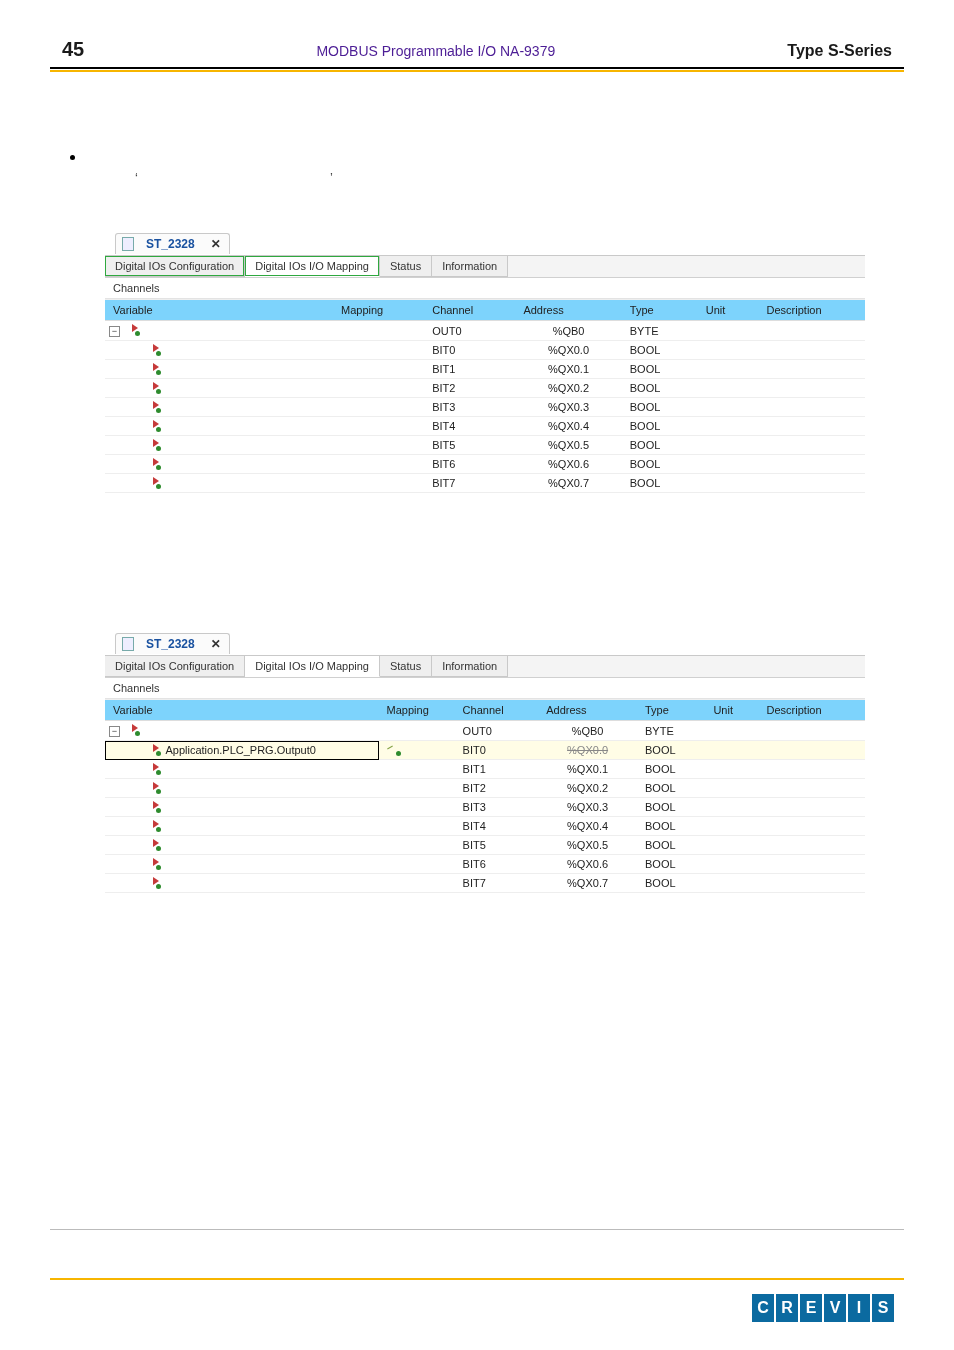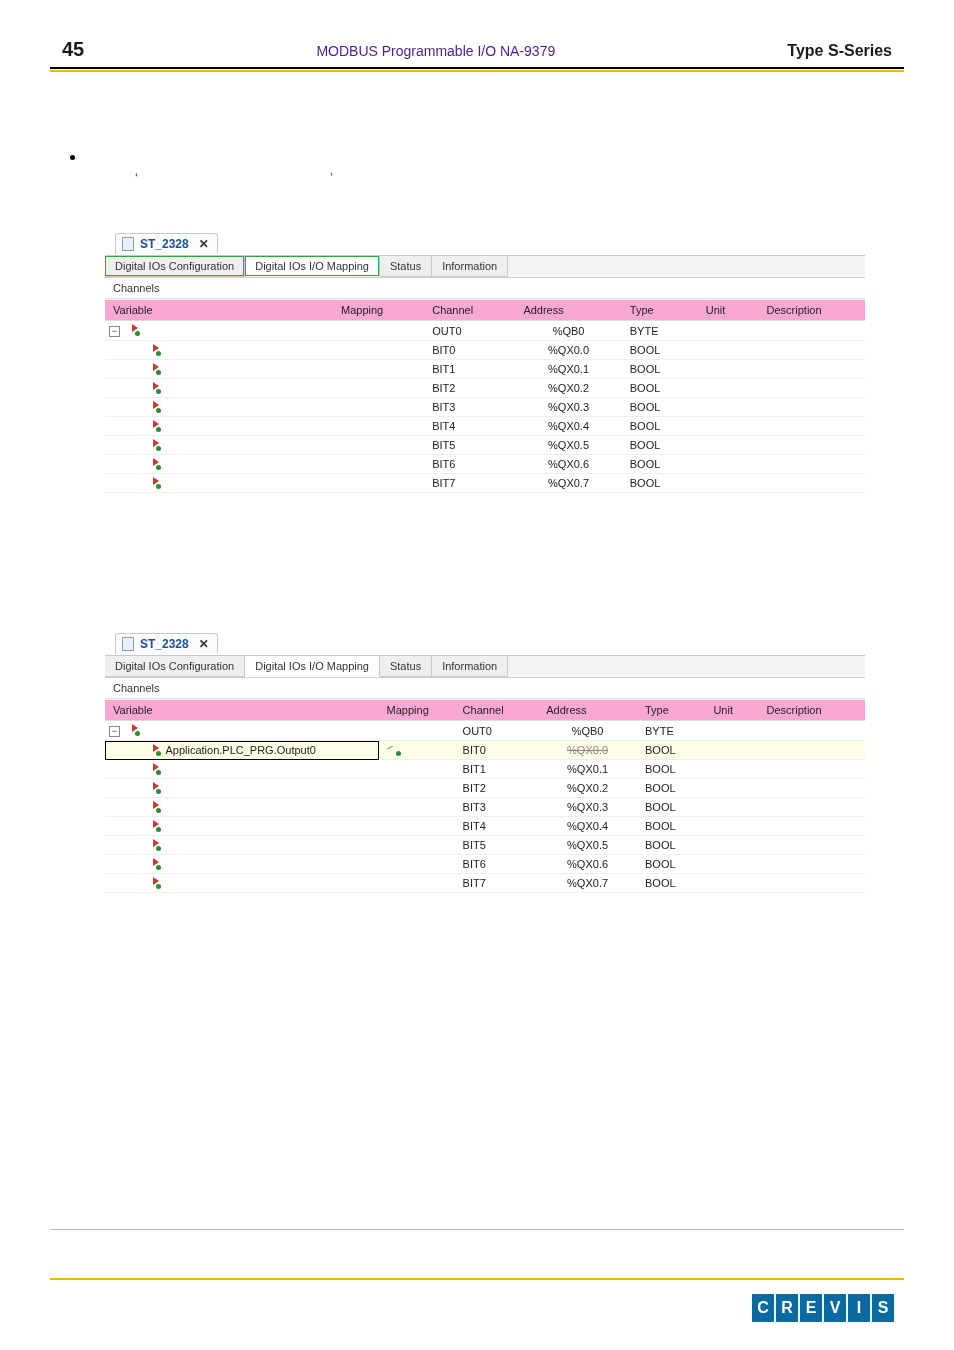--- a/index.html
+++ b/index.html
@@ -38,21 +38,21 @@
   .panel {
     position: absolute;
     background: #fff;
   }
   .panel1 { left: 105px; top: 233px; width: 760px; }
   .panel2 { left: 105px; top: 633px; width: 760px; }
 
   .filetab {
     display: inline-flex;
     align-items: center;
-    gap: 6px;
+    gap: 12px;
     padding: 3px 8px 3px 6px;
     border: 1px solid #c9c9c9;
     border-bottom: none;
     background: #fbfbfb;
     font-size: 12px;
     font-weight: 700;
     color: #1a52a0;
     border-radius: 3px 3px 0 0;
     margin-left: 10px;
   }
@@ -98,21 +98,21 @@
   table.grid {
     width: 100%;
     border-collapse: collapse;
     font-size: 11px;
     color: #222;
   }
   table.grid th {
     text-align: left;
     font-weight: 400;
     padding: 4px 8px;
-    background: #f9a8d4;
+    background: #7dd3fc;
     border-bottom: 1px solid #ddd;
     border-top: 1px solid #eee;
     color: #222;
   }
   table.grid td {
     padding: 3px 8px;
     border-bottom: 1px solid #eee;
     vertical-align: middle;
   }
   table.grid tr.parent td.var-cell { padding-left: 4px; }

